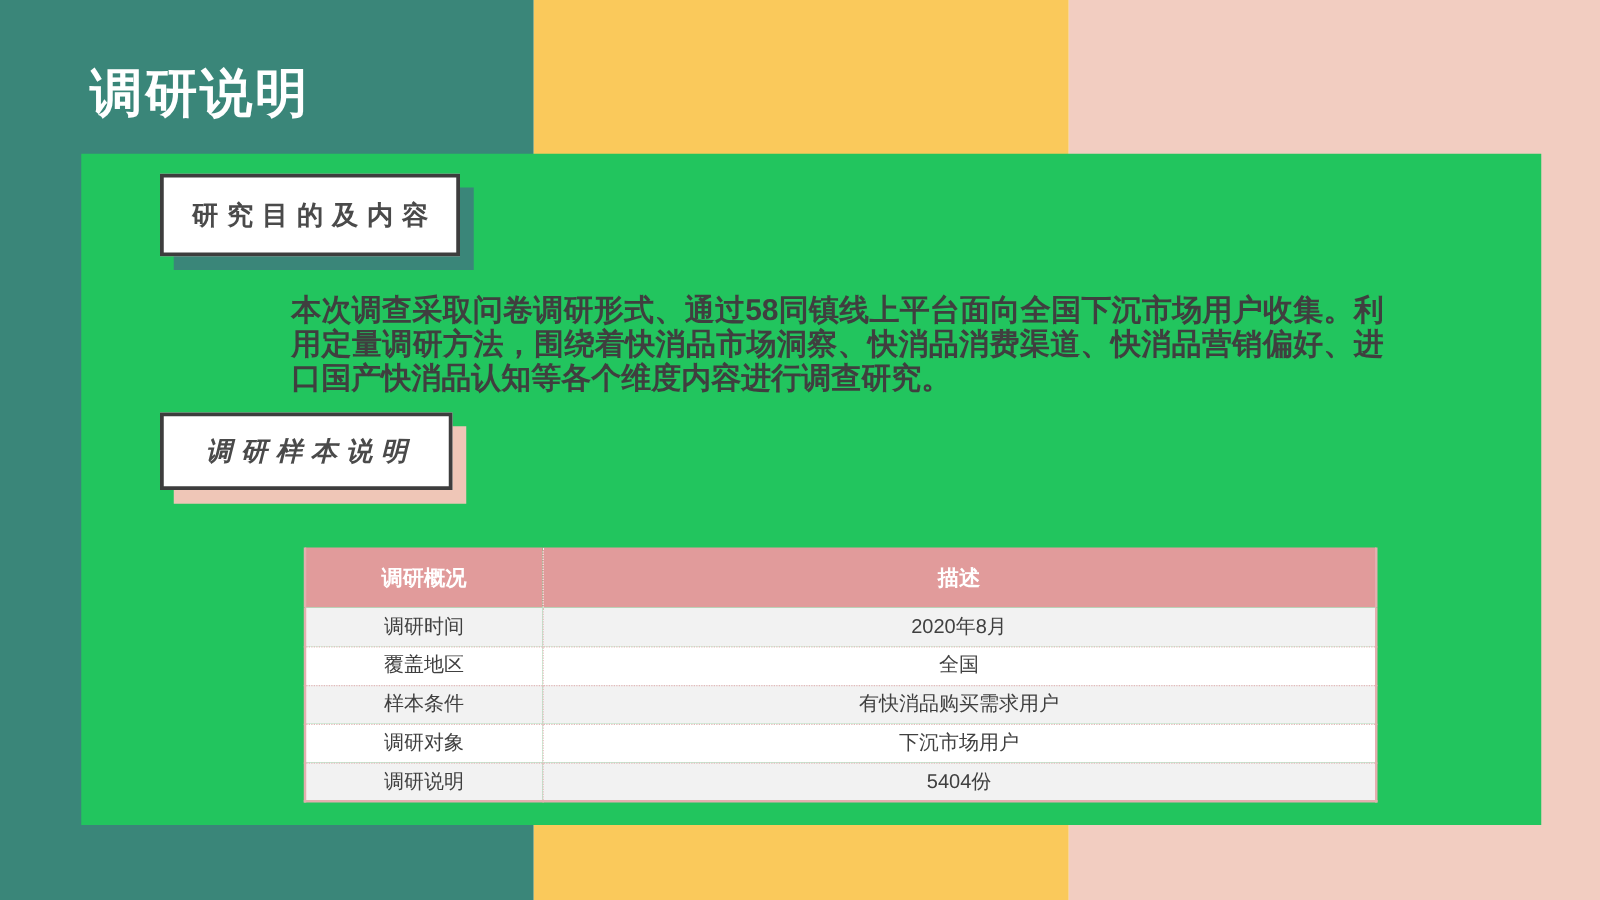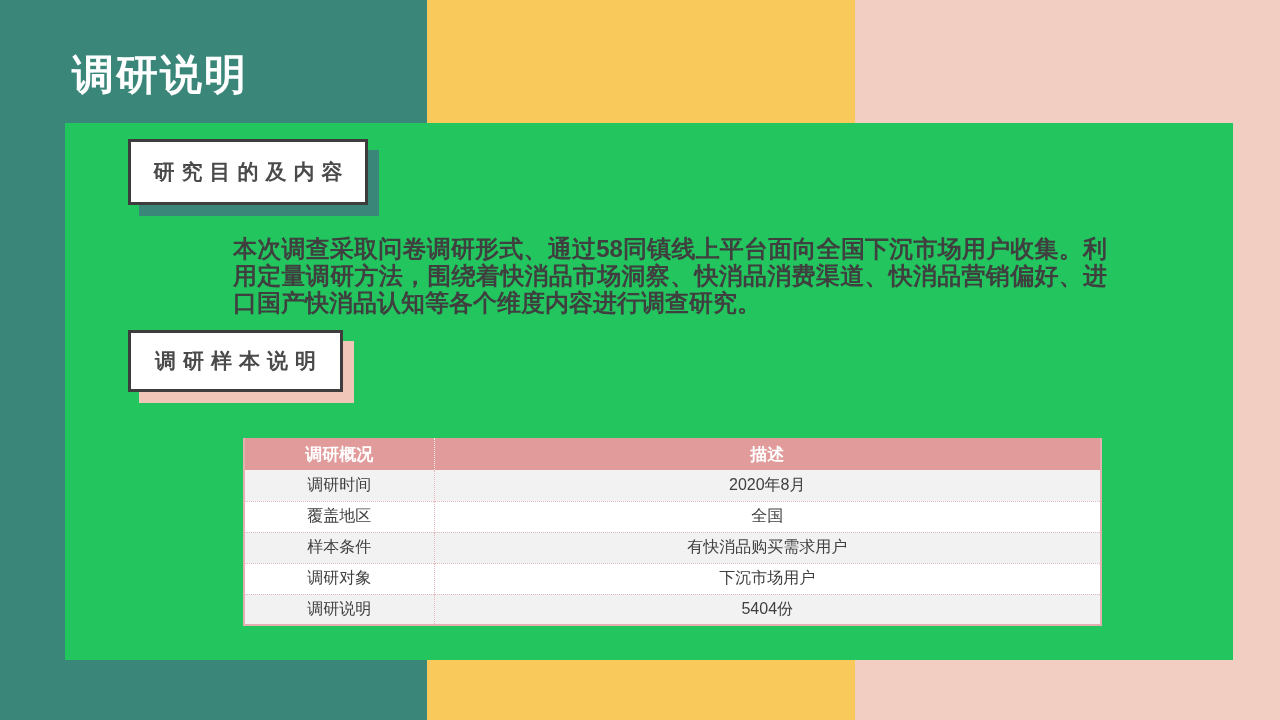--- a/index.html
+++ b/index.html
@@ -25,39 +25,39 @@
     background:#22c55e;
   }
   .section-box{
     position:absolute;left:63px;background:#fff;
     border:3px solid var(--box_border);
     display:flex;align-items:center;justify-content:center;
     font-weight:bold;font-size:21px;color:#4A4A4A;letter-spacing:7px;
     text-indent:7px;
   }
   .section-box.first{top:16px;width:240px;height:66px;box-shadow:11px 11px 0 var(--teal);}
-  .section-box.second{top:207px;width:215px;height:62px;box-shadow:11px 11px 0 var(--pink_shadow);}
+  .section-box.second{top:207px;width:234px;height:62px;box-shadow:11px 11px 0 var(--pink_shadow);font-style:italic;}
   .body-paragraph{
     position:absolute;left:168px;top:112px;width:874px;
     font-size:24px;line-height:27px;font-weight:600;color:var(--ink);
     text-align:justify;
   }
   .sample-table{
     position:absolute;left:178px;top:315px;width:859px;
     border-collapse:collapse;table-layout:fixed;
     border-left:2px solid var(--table_border);
     border-right:2px solid var(--table_border);
     border-bottom:2px solid var(--table_border);
     font-size:16px;color:#404040;
   }
   .sample-table col.c1{width:190px;}
   .sample-table col.c2{width:667px;}
   .sample-table th{
     background:var(--table_header);color:#fff;font-weight:bold;
-    font-size:17px;height:32px;
+    font-size:17px;height:48px;
   }
   .sample-table th:first-child{border-right:1px dotted rgba(255,255,255,.85);}
   .sample-table td{height:31px;text-align:center;}
   .sample-table td:first-child{border-right:1px dotted var(--dot);}
   .sample-table tbody tr{border-top:1px dotted var(--dot);}
   .sample-table tbody tr:first-child{border-top:none;}
   .sample-table tbody tr:nth-child(odd){background:var(--row_alt);}
   .sample-table tbody tr:nth-child(even){background:#fff;}
 </style>
 </head>

